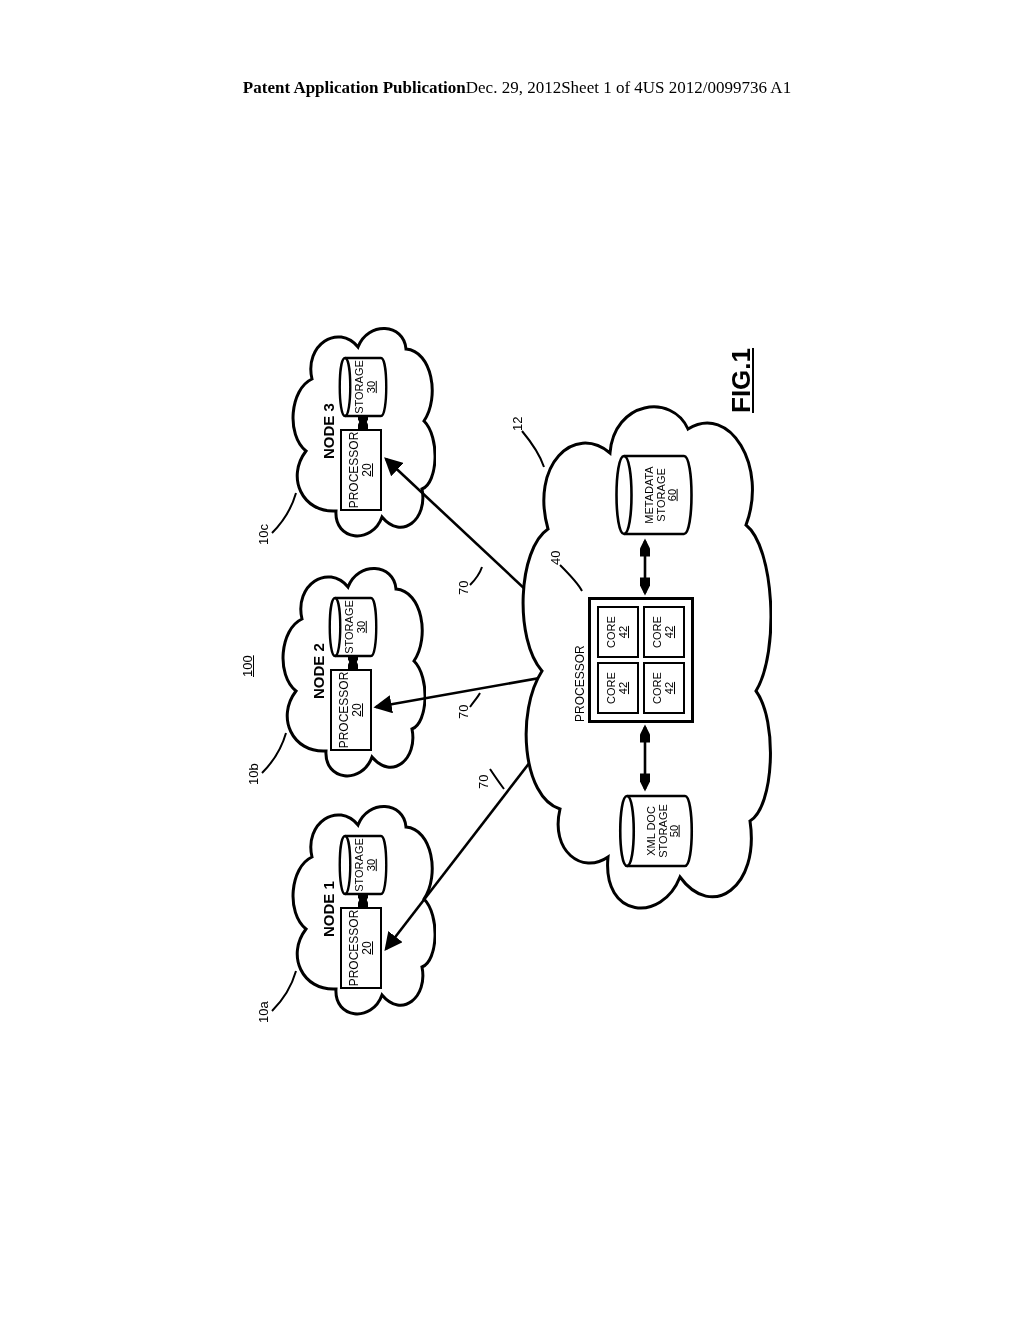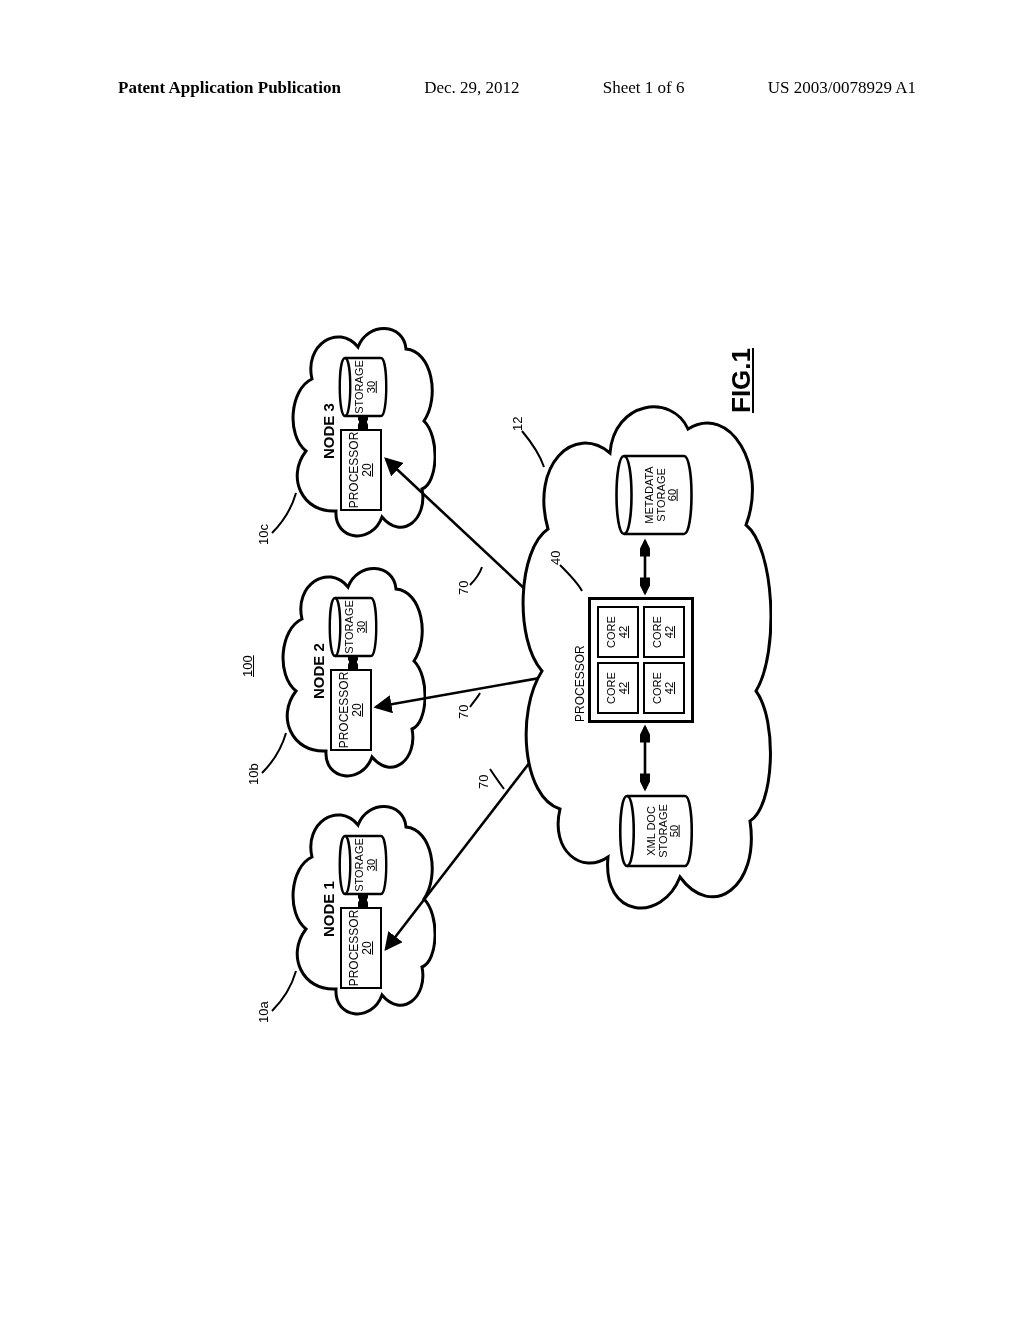--- a/index.html
+++ b/index.html
@@ -8,21 +8,21 @@
     height: 1320px;
     background: #fff;
     font-family: "Times New Roman", Times, serif;
     position: relative;
     color: #000;
   }
   .header {
     position: absolute;
     top: 78px; left: 0; right: 0;
     display: flex;
-    justify-content: space-between;
+    justify-content: center;
     padding: 0 108px 0 118px;
     font-size: 17px;
   }
   .header .left { font-weight: bold; }
   .diagram-wrap {
     position: absolute;
     left: 50%; top: 50%;
     transform: translate(-50%, -50%) rotate(-90deg);
     width: 730px; height: 560px;
   }
@@ -115,22 +115,22 @@
   
   .conn { position: absolute; }
   .conn svg { display: block; }
 </style>
 </head>
 <body>
 
 <div class="header">
   <span class="left">Patent Application Publication</span>
   <span>Dec. 29, 2012</span>
-  <span>Sheet 1 of 6</span>
-  <span>US 2003/0078929 A1</span>
+  <span>Sheet 1 of 4</span>
+  <span>US 2012/0099736 A1</span>
 </div>
 
 <div class="diagram-wrap">
   <div class="diagram">
 
     <div class="lead-label" style="left:348px; top:8px; text-decoration: underline;">100</div>
 
     <div class="cloud" style="left:0px; top:44px; width:226px; height:160px;">
       <svg width="226" height="160" viewBox="0 0 226 160">
         <path d="M36 60 C 6 58, 2 96, 30 106 C 6 126, 28 152, 58 146

